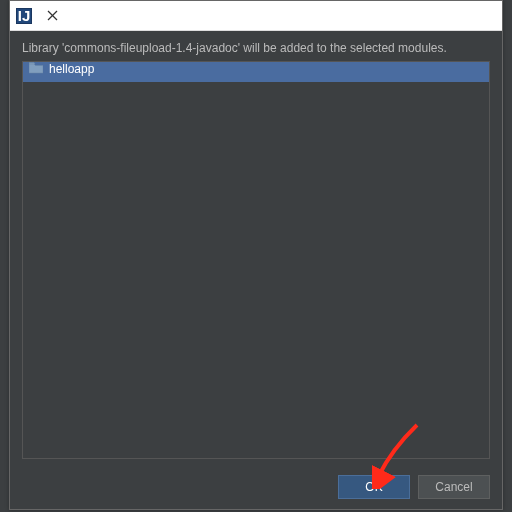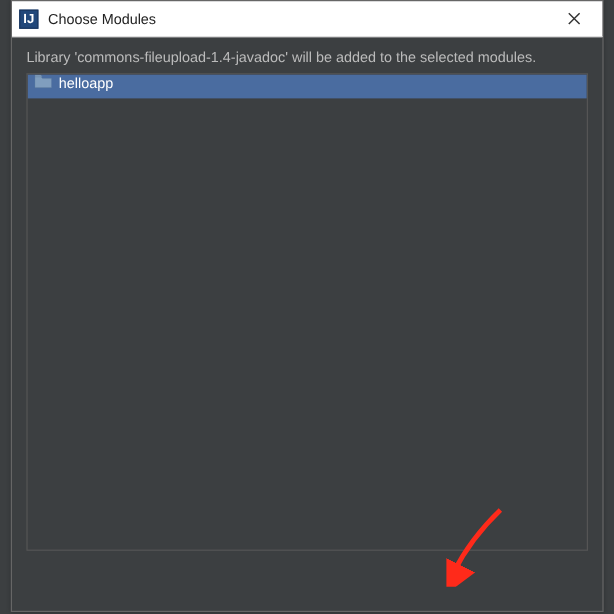--- a/index.html
+++ b/index.html
@@ -8,21 +8,21 @@
   .dialog {
     position: absolute; left: 9px; top: 0; width: 494px; height: 510px;
     background: #3c3f41; border: 1px solid #666; box-shadow: 0 0 4px rgba(0,0,0,0.3);
   }
   .titlebar {
     height: 30px; background: #fff; display: flex; align-items: center;
     border-bottom: 1px solid #ddd; padding: 0 4px 0 6px;
   }
   .titlebar .app-icon {
     width: 16px; height: 16px; background: #21477a; display: flex; align-items: center; justify-content: center;
-    color: #fff; font-size: 11px; font-weight: bold; border: 1px solid #1a365f;
+    color: #fff; font-size: 15px; font-weight: bold; border: 1px solid #1a365f;
   }
   .titlebar .title { margin-left: 8px; color: #222; font-size: 12px; flex: 1; }
   .titlebar .close {
     width: 40px; height: 28px; display: flex; align-items: center; justify-content: center;
     color: #222; font-size: 14px; cursor: pointer; user-select: none;
   }
   .titlebar .close svg { width: 11px; height: 11px; }
   .content { padding: 10px 12px 0 12px; }
   .instruction { color: #bbbbbb; font-size: 12px; margin-bottom: 6px; }
   .module-list {
@@ -51,21 +51,20 @@
 <body>
 
 <div class="page-bg"></div>
 
 <div class="dialog">
 
   <div class="titlebar">
     <div class="app-icon">
       <span>IJ</span>
     </div>
-    <div class="title">Choose Modules</div>
     <div class="close">
       <svg viewBox="0 0 11 11">
         <line x1="1" y1="1" x2="10" y2="10" stroke="#333" stroke-width="1.2"></line>
         <line x1="10" y1="1" x2="1" y2="10" stroke="#333" stroke-width="1.2"></line>
       </svg>
     </div>
   </div>
 
   <div class="content">
     <div class="instruction">Library 'commons-fileupload-1.4-javadoc' will be added to the selected modules.</div>
@@ -73,20 +72,28 @@
     <div class="module-list">
       <div class="module-item">
         <svg class="folder-icon" viewBox="0 0 14 12">
           <path d="M0 2 L5 2 L6.5 3.5 L14 3.5 L14 11 L0 11 Z M0 2 L0 0.5 L5 0.5 L6 2" fill="#8aa7c4" stroke="#6f8aa5" stroke-width="0.5"></path>
         </svg>
         <span>helloapp</span>
       </div>
     </div>
   </div>
 
+  <div class="button-row">
+    <div class="btn primary">
+      <span>OK</span>
+    </div>
+    <div class="btn">
+      <span>Cancel</span>
+    </div>
+  </div>
 
   <svg class="arrow" width="60" height="70" style="left:362px; top:418px;">
     <defs>
       <marker id="ah" markerWidth="8" markerHeight="8" refX="2" refY="4" orient="auto">
         <path d="M0,0 L8,4 L0,8 Z" fill="#ff2a1a"></path>
       </marker>
     </defs>
     <path d="M45,6 Q20,30 6,58" stroke="#ff2a1a" stroke-width="4" fill="none" marker-end="url(#ah)"></path>
   </svg>
 

